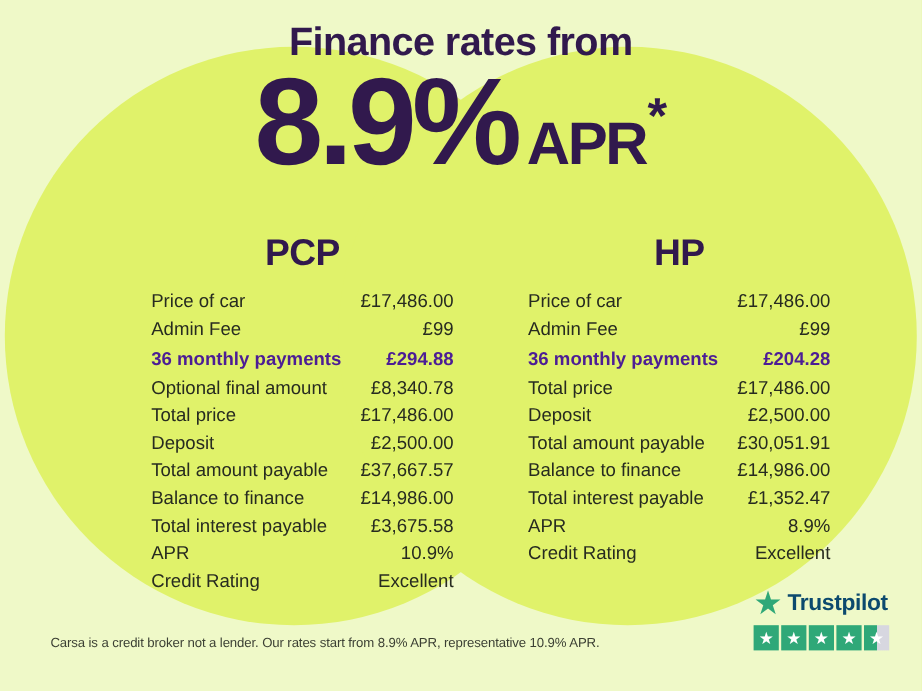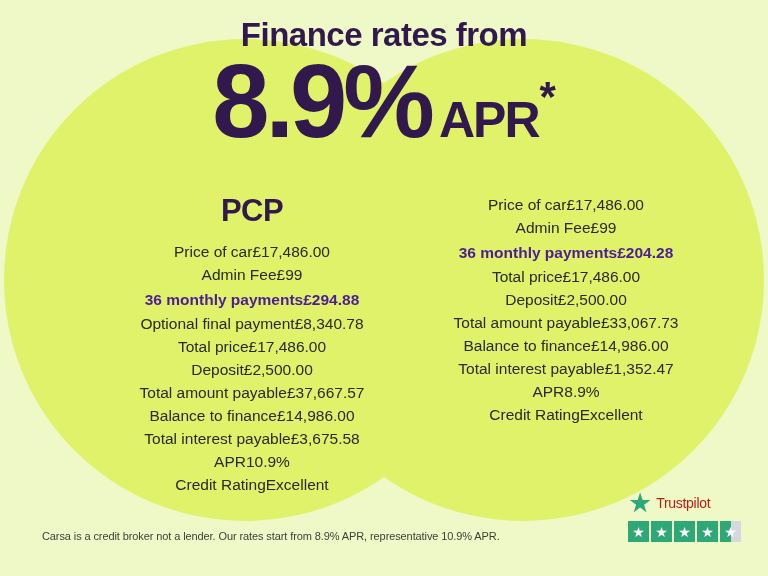--- a/index.html
+++ b/index.html
@@ -33,36 +33,36 @@
   .ast{ font-size:42px; font-weight:bold; position:relative; top:-26px; margin-left:1px; }
 
   .col{ position:absolute; top:193px; width:252px; }
   .col.pcp{ left:94px;margin-left:32px; }
   .col.hp{ left:440px; }
   .col-title{
     text-align:center; font-size:31px; font-weight:bold; color:#31194d;
     margin-bottom:11px; letter-spacing:-0.5px;
   }
   .row{
-    display:flex; justify-content:center; align-items:baseline;
+    display:flex; justify-content:space-between; align-items:baseline;
     font-size:15.5px; line-height:23px; color:#272b20;
   }
   .row .lbl{ text-align:left; }
   .row .val{ text-align:right; }
   .row.bold{ font-weight:bold; color:#4c1d95; padding:2px 0 1px; }
 
   .disclaimer{
     position:absolute; left:42px; top:529px;
     font-size:11px; line-height:15px; color:#3c4034; letter-spacing:-0.1px;
   }
 
   .trustpilot{ position:absolute; left:628px; top:492px; }
   .tp-logo{ display:flex; align-items:center; }
   .tp-star-icon{ color:#2fa878; font-size:27px; line-height:22px; }
-  .tp-name{ font-size:14px; font-weight:normal; color:#b91c1c; margin-left:4px; letter-spacing:-0.3px; }
+  .tp-name{ font-size:19px; font-weight:bold; color:#0c4a6e; margin-left:4px; letter-spacing:-0.3px; }
   .tp-stars{ display:flex; gap:2px; margin-top:7px; }
   .tp-box{
     width:21px; height:21px; background:#2fa878; color:#ffffff;
     display:flex; align-items:center; justify-content:center;
     font-size:14px; line-height:1;
   }
   .tp-box.half{ background:linear-gradient(90deg,#2fa878 50%,#d7d7e0 50%); }
 </style>
 </head>
 <body>
@@ -88,21 +88,21 @@
       </div>
       <div class="row">
         <span class="lbl">Admin Fee</span>
         <span class="val">£99</span>
       </div>
       <div class="row bold">
         <span class="lbl">36 monthly payments</span>
         <span class="val">£294.88</span>
       </div>
       <div class="row">
-        <span class="lbl">Optional final payment</span>
+        <span class="lbl">Optional final amount</span>
         <span class="val">£8,340.78</span>
       </div>
       <div class="row">
         <span class="lbl">Total price</span>
         <span class="val">£17,486.00</span>
       </div>
       <div class="row">
         <span class="lbl">Deposit</span>
         <span class="val">£2,500.00</span>
       </div>
@@ -122,20 +122,21 @@
         <span class="lbl">APR</span>
         <span class="val">10.9%</span>
       </div>
       <div class="row">
         <span class="lbl">Credit Rating</span>
         <span class="val">Excellent</span>
       </div>
     </div>
 
     <div class="col hp">
+      <div class="col-title">HP</div>
       <div class="row">
         <span class="lbl">Price of car</span>
         <span class="val">£17,486.00</span>
       </div>
       <div class="row">
         <span class="lbl">Admin Fee</span>
         <span class="val">£99</span>
       </div>
       <div class="row bold">
         <span class="lbl">36 monthly payments</span>
@@ -144,21 +145,21 @@
       <div class="row">
         <span class="lbl">Total price</span>
         <span class="val">£17,486.00</span>
       </div>
       <div class="row">
         <span class="lbl">Deposit</span>
         <span class="val">£2,500.00</span>
       </div>
       <div class="row">
         <span class="lbl">Total amount payable</span>
-        <span class="val">£33,067.73</span>
+        <span class="val">£30,051.91</span>
       </div>
       <div class="row">
         <span class="lbl">Balance to finance</span>
         <span class="val">£14,986.00</span>
       </div>
       <div class="row">
         <span class="lbl">Total interest payable</span>
         <span class="val">£1,352.47</span>
       </div>
       <div class="row">

